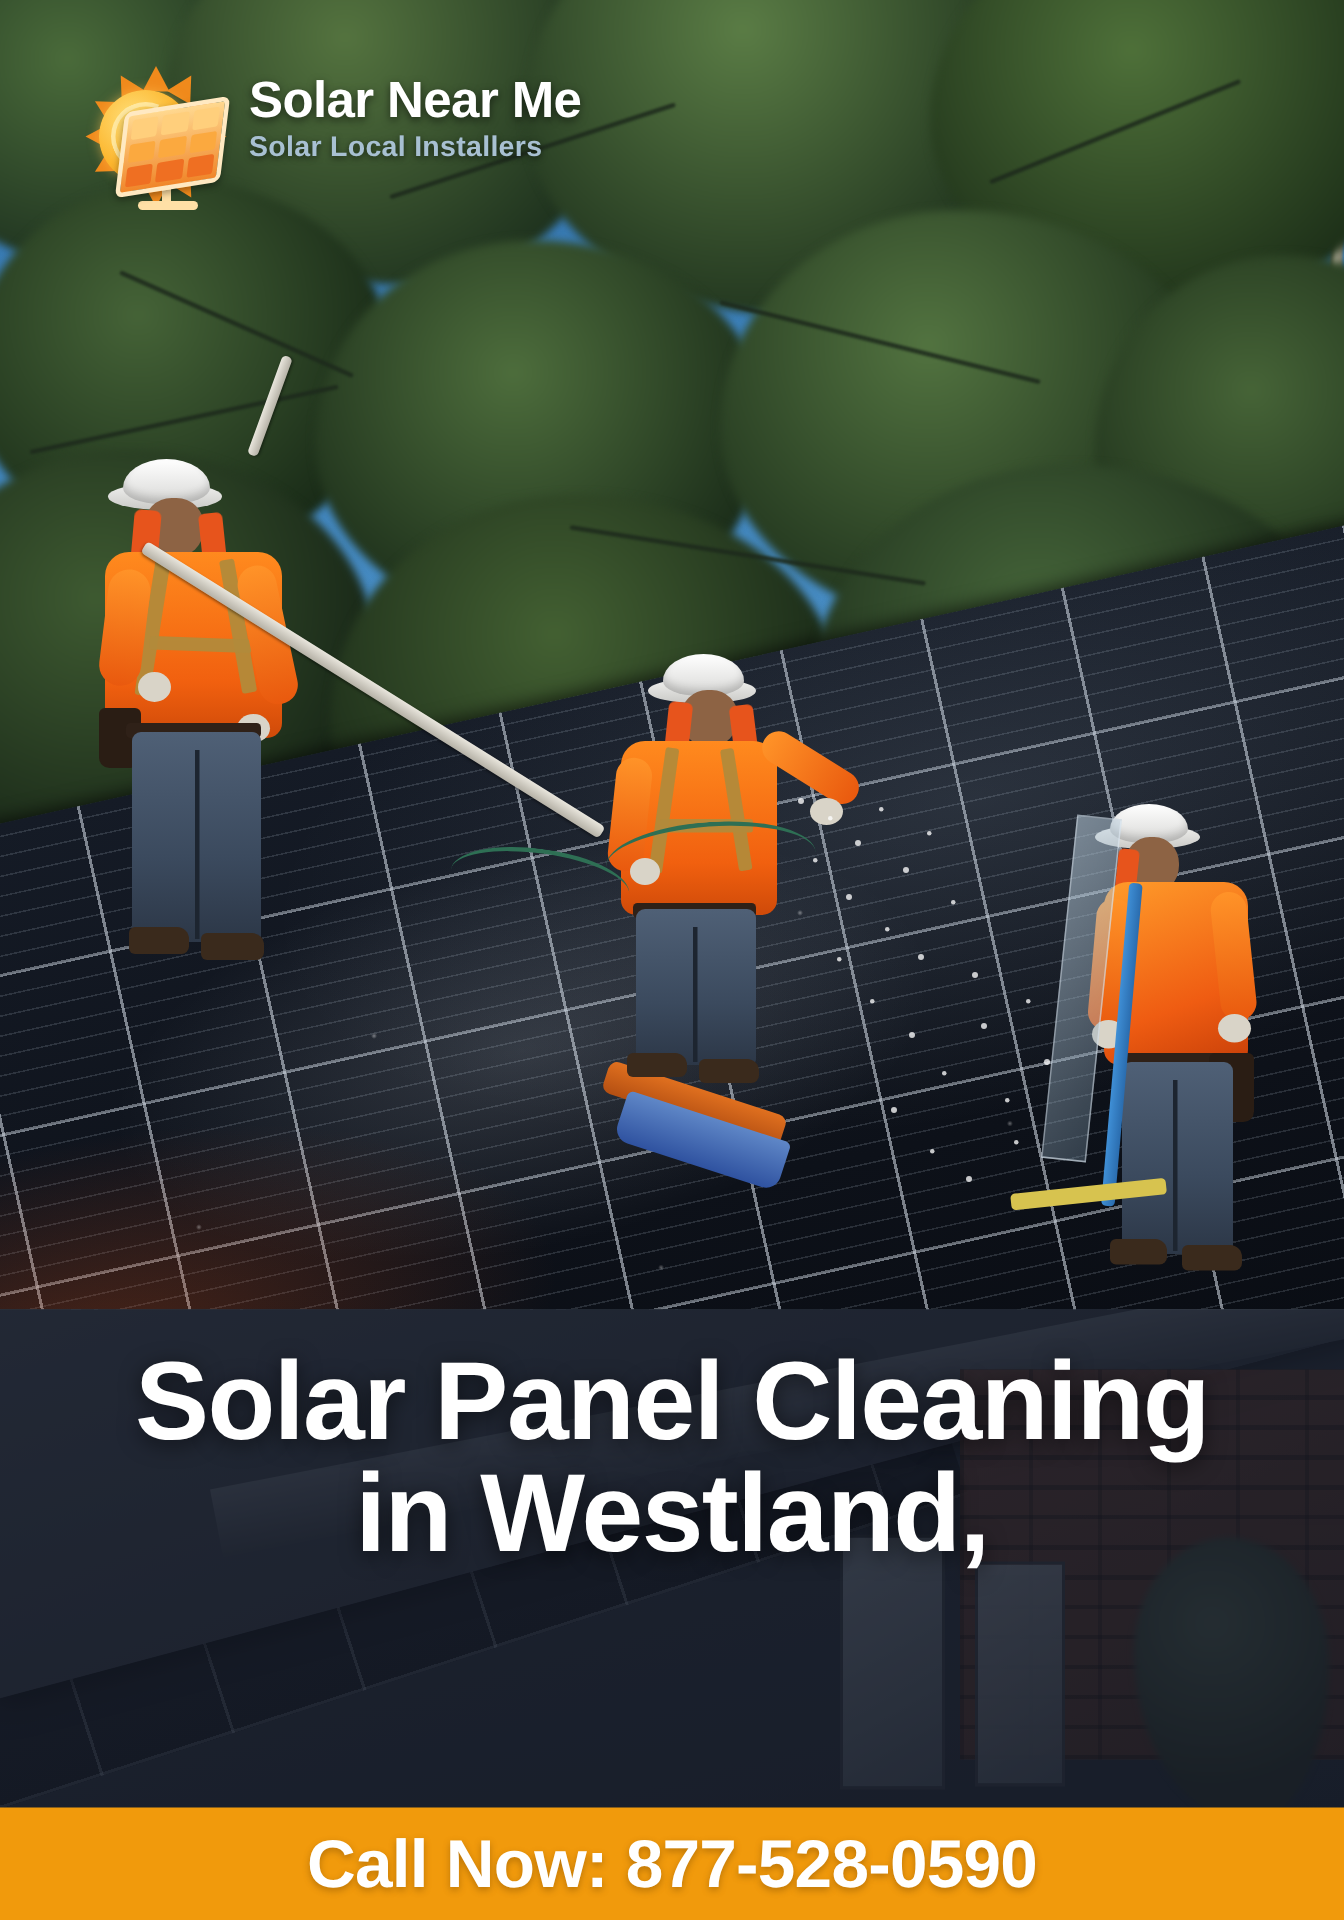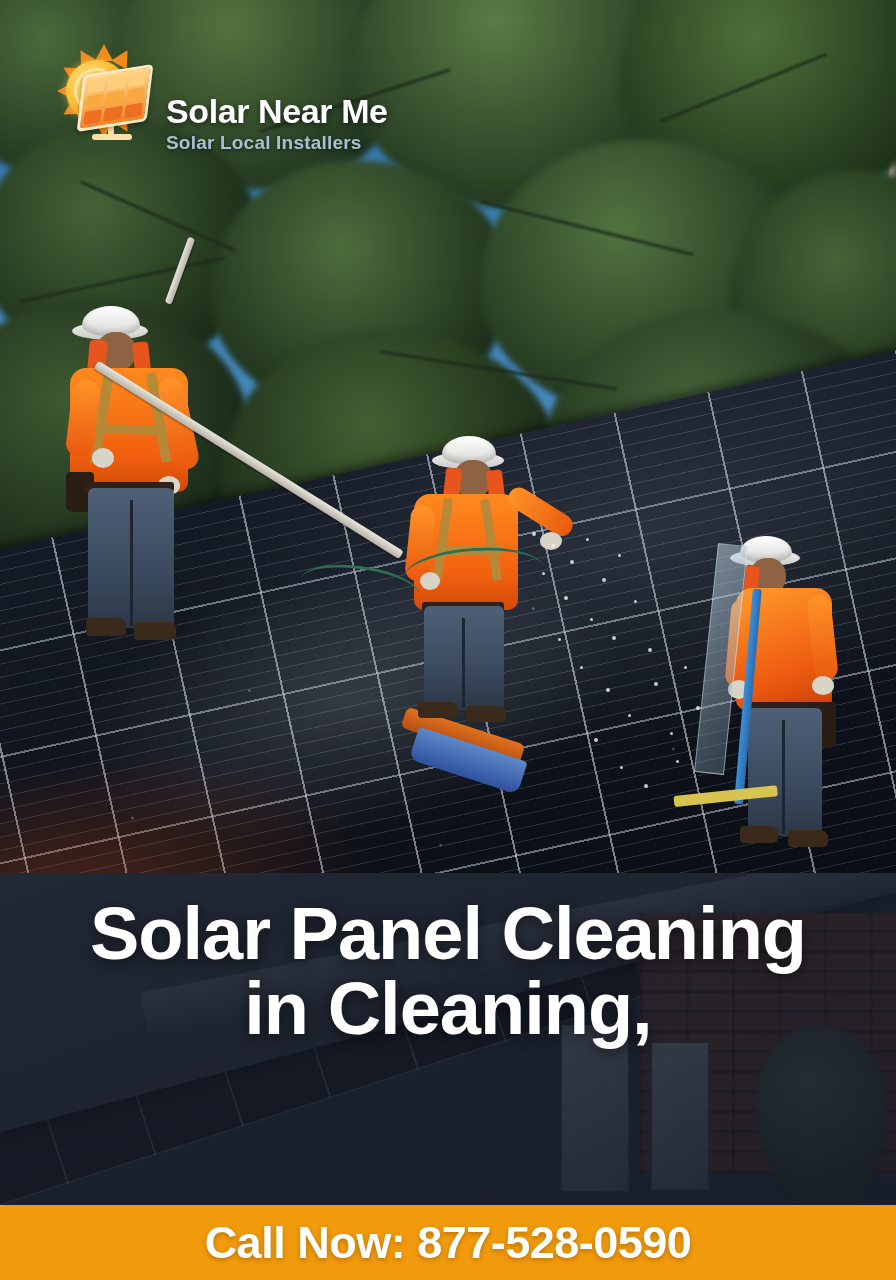--- a/index.html
+++ b/index.html
@@ -226,21 +226,20 @@
   .panelicon span:nth-child(-n+3){ background:#ffcf7c; }
   .panelicon span:nth-child(n+4):nth-child(-n+6){ background:#fba93f; }
   .panelicon span:nth-child(n+7){ background:#ef6f22; }
   .panelstand{ position:absolute; left:64px; top:80px; width:6px; height:12px; background:#ffe0a6; border-radius:2px; }
   .panelbase{ position:absolute; left:48px; top:90px; width:40px; height:6px; background:#ffe0a6; border-radius:3px; }
 
   .logotext{ position:absolute; left:122px; top:8px; }
   .brand{
     font-size:34px; font-weight:700; color:#ffffff; letter-spacing:-.4px; line-height:1.05;
     text-shadow:0 2px 6px rgba(0,0,0,.55);
-    margin-top:44px;
   }
   .tagline{
     font-size:19px; font-weight:600; color:#a8c0d2; letter-spacing:.2px; margin-top:2px;
     text-shadow:0 1px 4px rgba(0,0,0,.55);
   }
 
   
   .headline{
     position:absolute; left:0; top:896px; width:896px; z-index:40;
     text-align:center; color:#fff;
@@ -457,20 +456,20 @@
       </div>
     </div>
     <div class="logotext">
       <div class="brand">Solar Near Me</div>
       <div class="tagline">Solar Local Installers</div>
     </div>
   </div>
 
   <h1 class="headline">
     <span class="ln">Solar Panel Cleaning</span>
-    <span class="ln">in Cleaning,</span>
+    <span class="ln">in Westland,</span>
   </h1>
 
   <div class="cta">
     <span class="txt">Call Now: 877-528-0590</span>
   </div>
 
 </div>
 
 </body></html>

